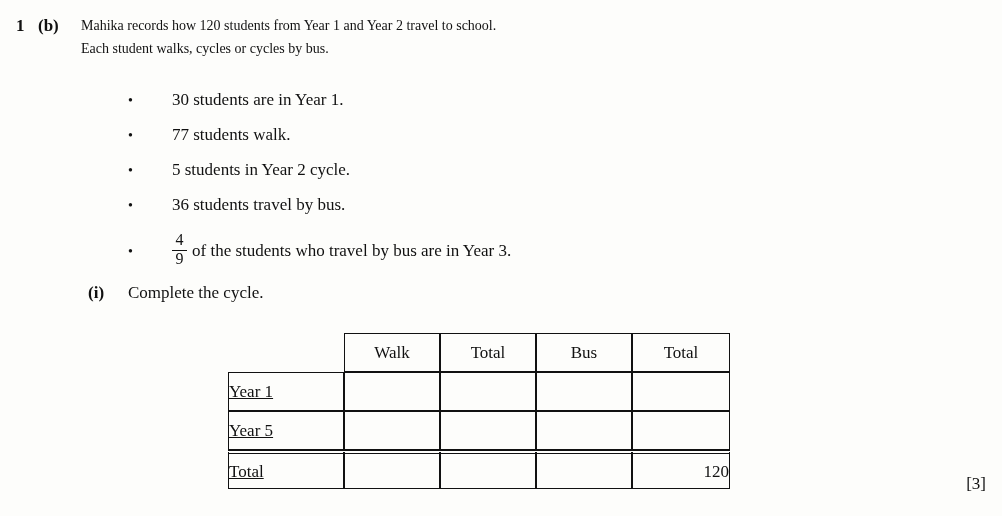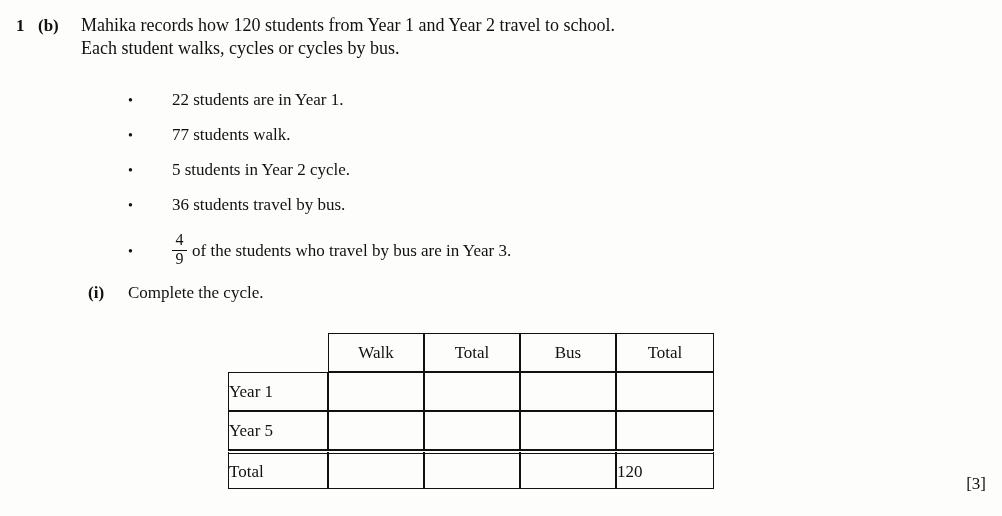--- a/index.html
+++ b/index.html
@@ -37,21 +37,21 @@
     flex: none;
   }
   .qpart {
     font-weight: bold;
     font-size: 17px;
     line-height: 23px;
     width: 43px;
     flex: none;
   }
   .qbody {
-    font-size: 18px;
+    font-size: 14px;
     line-height: 23px;
   }
   .qbody .line {
     white-space: nowrap;
   }
 
   
   .bullets {
     position: absolute;
     left: 128px;
@@ -142,21 +142,21 @@
     line-height: 21px;
   }
   table.stat td, table.stat th {
     font-weight: normal;
     padding: 0;
     margin: 0;
     height: 39px;
     box-sizing: border-box;
   }
   
-  .col-label { width: 100px; }
+  .col-label { width: 116px; text-decoration: underline; }
   .col-data  { width: 96px; }
   .col-total { width: 98px; }
 
   
   td.corner {
     border: none;
     background: transparent;
   }
 
   
@@ -181,21 +181,21 @@
     border-bottom: 1.5px solid #111;
     border-left: 1.5px solid #111;
     border-right: 1.5px solid #111;
   }
   
   td.datacell {
     border-top: 1.5px solid #111;
     border-bottom: 1.5px solid #111;
     border-left: 1.5px solid #111;
     border-right: 1.5px solid #111;
-    text-align: left;
+    text-align: right;
     vertical-align: middle;
   }
   
   tr.totals-row > * {
     border-top: 4.5px double #111;
   }
   
   tr.head-row th { border-bottom: 1.5px solid #111; }
 
   
@@ -218,21 +218,21 @@
     <div class="qbody">
       <div class="line">Mahika records how 120 students from Year 1 and Year 2 travel to school.</div>
       <div class="line">Each student walks, cycles or cycles by bus.</div>
     </div>
   </div>
 
   <div class="bullets">
 
     <div class="bullet-row">
       <span class="bullet-dot">•</span>
-      <span class="bullet-text">22 students are in Year 1.</span>
+      <span class="bullet-text">30 students are in Year 1.</span>
     </div>
 
     <div class="bullet-row">
       <span class="bullet-dot">•</span>
       <span class="bullet-text">77 students walk.</span>
     </div>
 
     <div class="bullet-row">
       <span class="bullet-dot">•</span>
       <span class="bullet-text">5 students in Year 2 cycle.</span>

